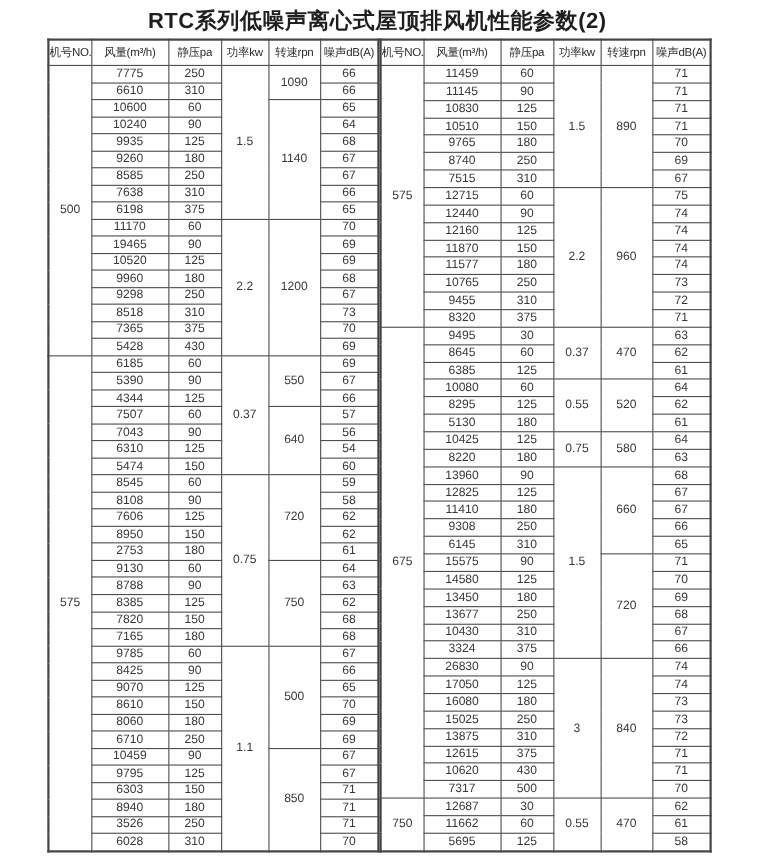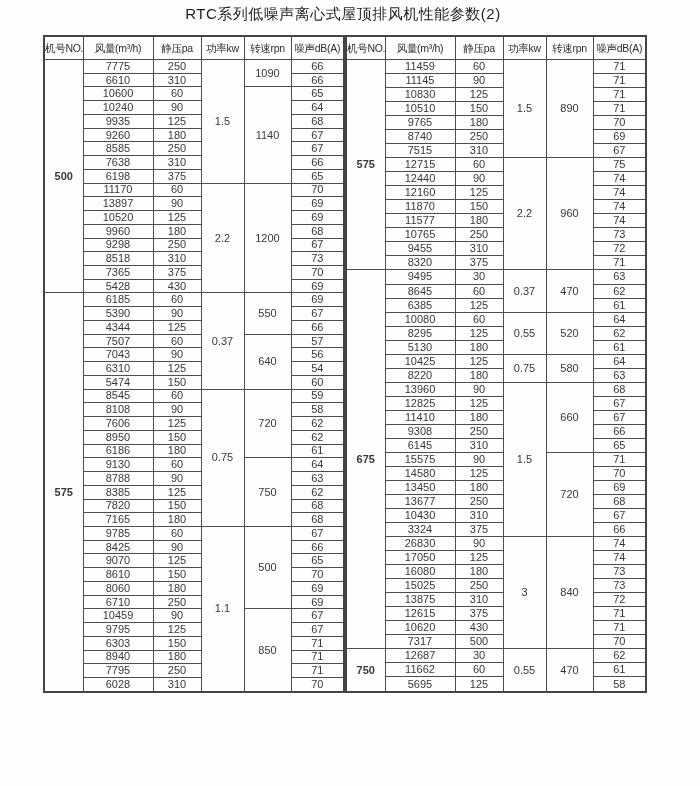--- a/index.html
+++ b/index.html
@@ -6,44 +6,44 @@
   body{
     width:700px;height:786px;
     font-family:"Liberation Sans","DejaVu Sans",sans-serif;
     color:#333;
     position:relative;
   }
   .page{position:absolute;inset:0;background:#fefefe;}
   .title{
     position:absolute;top:5px;left:43px;width:600px;
     margin:0;text-align:center;
-    font-size:15px;font-weight:400;color:#1e1e1e;
+    font-size:20px;font-weight:700;color:#1e1e1e;
     letter-spacing:.5px;white-space:nowrap;
   }
   .tables{
     position:absolute;top:35px;left:43px;width:600px;height:740px;
     display:flex;
   }
   table.spec{
     border-collapse:collapse;table-layout:fixed;
-    width:300px;height:658px;
+    width:300px;height:740px;
     border:2px solid #444;
   }
   table.spec th, table.spec td{
     border:1px solid #4d4d4d;
     text-align:center;vertical-align:middle;
     padding:0;line-height:1;
     font-size:11px;color:#383838;
     overflow:hidden;white-space:nowrap;
   }
   table.spec th{
     height:22px;font-weight:400;font-size:10.5px;color:#2e2e2e;
     letter-spacing:-0.3px;
   }
-  td.model-cell{font-size:11.5px;font-weight:bold;}
+  td.model-cell{font-size:11.5px;}
 </style>
 </head>
 <body>
 
 <div class="page">
   <h1 class="title">RTC系列低噪声离心式屋顶排风机性能参数(2)</h1>
   <div class="tables">
     <table class="spec" id="table-left">
         <colgroup>
           <col style="width: 39px;">
@@ -114,21 +114,21 @@
             <td>65</td>
           </tr>
           <tr>
             <td>11170</td>
             <td>60</td>
             <td rowspan="8">2.2</td>
             <td rowspan="8">1200</td>
             <td>70</td>
           </tr>
           <tr>
-            <td>13897</td>
+            <td>19465</td>
             <td>90</td>
             <td>69</td>
           </tr>
           <tr>
             <td>10520</td>
             <td>125</td>
             <td>69</td>
           </tr>
           <tr>
             <td>9960</td>
@@ -210,21 +210,21 @@
             <td>7606</td>
             <td>125</td>
             <td>62</td>
           </tr>
           <tr>
             <td>8950</td>
             <td>150</td>
             <td>62</td>
           </tr>
           <tr>
-            <td>6186</td>
+            <td>2753</td>
             <td>180</td>
             <td>61</td>
           </tr>
           <tr>
             <td>9130</td>
             <td>60</td>
             <td rowspan="5">750</td>
             <td>64</td>
           </tr>
           <tr>
@@ -294,21 +294,21 @@
             <td>6303</td>
             <td>150</td>
             <td>71</td>
           </tr>
           <tr>
             <td>8940</td>
             <td>180</td>
             <td>71</td>
           </tr>
           <tr>
-            <td>7795</td>
+            <td>3526</td>
             <td>250</td>
             <td>71</td>
           </tr>
           <tr>
             <td>6028</td>
             <td>310</td>
             <td>70</td>
           </tr>
         </tbody>
       </table>

